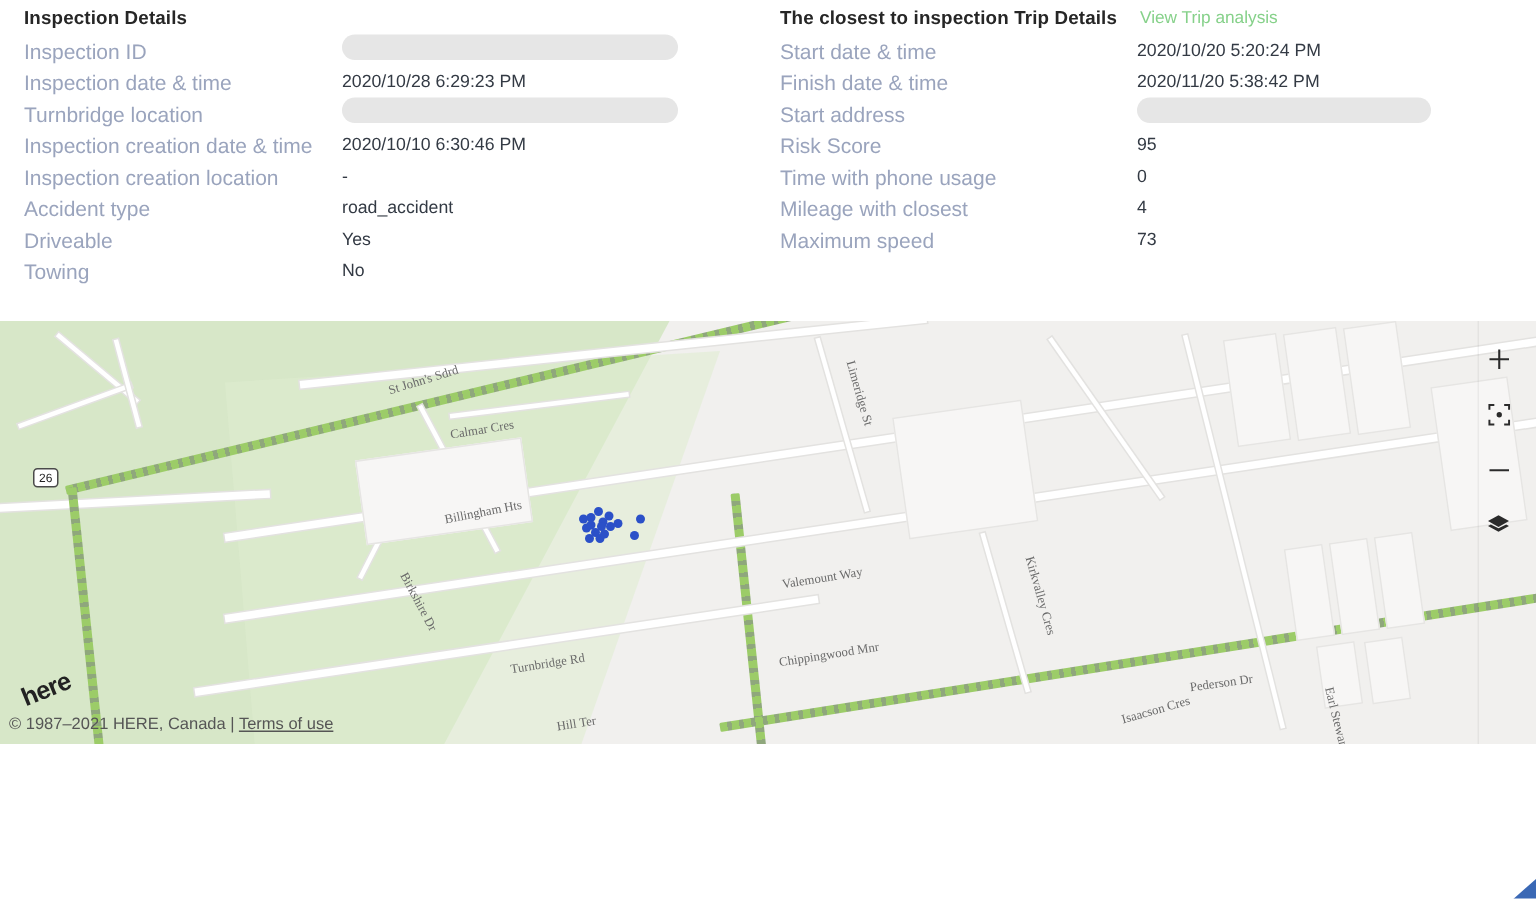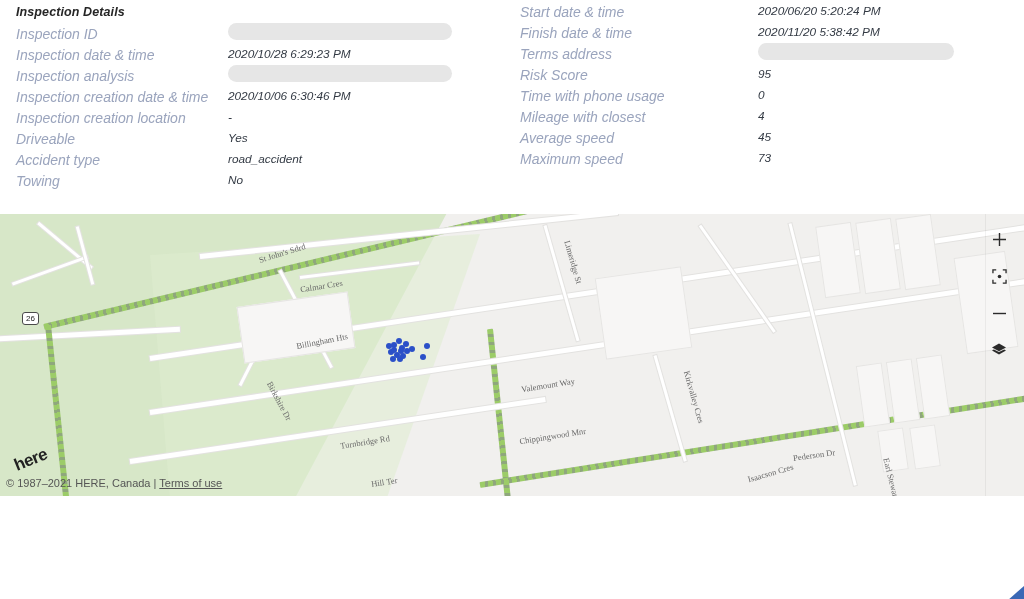--- a/index.html
+++ b/index.html
@@ -5,21 +5,21 @@
   html,body{margin:0;padding:0;}
   body{
     width:1024px;height:599px;overflow:hidden;
     background:#ffffff;
     font-family:"Liberation Sans","DejaVu Sans",sans-serif;
     -webkit-font-smoothing:antialiased;
   }
   .page{position:relative;width:1024px;height:599px;background:#fff;}
 
   
-  .details{position:absolute;left:0;top:0;width:1024px;height:189px;background:#fff;font-style:italic;}
+  .details{position:absolute;left:0;top:0;width:1024px;height:189px;background:#fff;}
   .panel{position:absolute;top:0;}
   .panel.left{left:16px;width:480px;}
   .panel.right{left:520px;width:490px;}
 
   .panel-head{position:relative;height:22px;}
   .panel-title{
     font-size:12.5px;font-weight:bold;color:#262626;letter-spacing:0.1px;
     position:absolute;left:0;top:5px;white-space:nowrap;
   }
   .panel-link{
@@ -132,75 +132,75 @@
       <div id="inspection-rows">
           <div class="row">
             <div class="lbl">Inspection ID</div>
             <div class="redacted" style="width: 224px;"></div>
           </div>
           <div class="row">
             <div class="lbl">Inspection date &amp; time</div>
             <div class="val">2020/10/28 6:29:23 PM</div>
           </div>
           <div class="row">
-            <div class="lbl">Inspection analysis</div>
+            <div class="lbl">Turnbridge location</div>
             <div class="redacted" style="width: 224px;"></div>
           </div>
           <div class="row">
             <div class="lbl">Inspection creation date &amp; time</div>
-            <div class="val">2020/10/06 6:30:46 PM</div>
+            <div class="val">2020/10/10 6:30:46 PM</div>
           </div>
           <div class="row">
             <div class="lbl">Inspection creation location</div>
             <div class="val">-</div>
           </div>
           <div class="row">
+            <div class="lbl">Accident type</div>
+            <div class="val">road_accident</div>
+          </div>
+          <div class="row">
             <div class="lbl">Driveable</div>
             <div class="val">Yes</div>
           </div>
           <div class="row">
-            <div class="lbl">Accident type</div>
-            <div class="val">road_accident</div>
-          </div>
-          <div class="row">
             <div class="lbl">Towing</div>
             <div class="val">No</div>
           </div>
         </div>
     </div>
 
     <div class="panel right">
+      <div class="panel-head">
+        <div class="panel-title">The closest to inspection Trip Details</div>
+        <div class="panel-link">View Trip analysis</div>
+      </div>
       <div id="trip-rows">
           <div class="row">
             <div class="lbl">Start date &amp; time</div>
-            <div class="val">2020/06/20 5:20:24 PM</div>
+            <div class="val">2020/10/20 5:20:24 PM</div>
           </div>
           <div class="row">
             <div class="lbl">Finish date &amp; time</div>
             <div class="val">2020/11/20 5:38:42 PM</div>
           </div>
           <div class="row">
-            <div class="lbl">Terms address</div>
+            <div class="lbl">Start address</div>
             <div class="redacted" style="width: 196px;"></div>
           </div>
           <div class="row">
             <div class="lbl">Risk Score</div>
             <div class="val">95</div>
           </div>
           <div class="row">
             <div class="lbl">Time with phone usage</div>
             <div class="val">0</div>
           </div>
           <div class="row">
             <div class="lbl">Mileage with closest</div>
             <div class="val">4</div>
-          </div>
-          <div class="row">
-            <div class="lbl">Average speed</div>
-            <div class="val">45</div>
           </div>
           <div class="row">
             <div class="lbl">Maximum speed</div>
             <div class="val">73</div>
           </div>
         </div>
     </div>
 
   </div>
 

